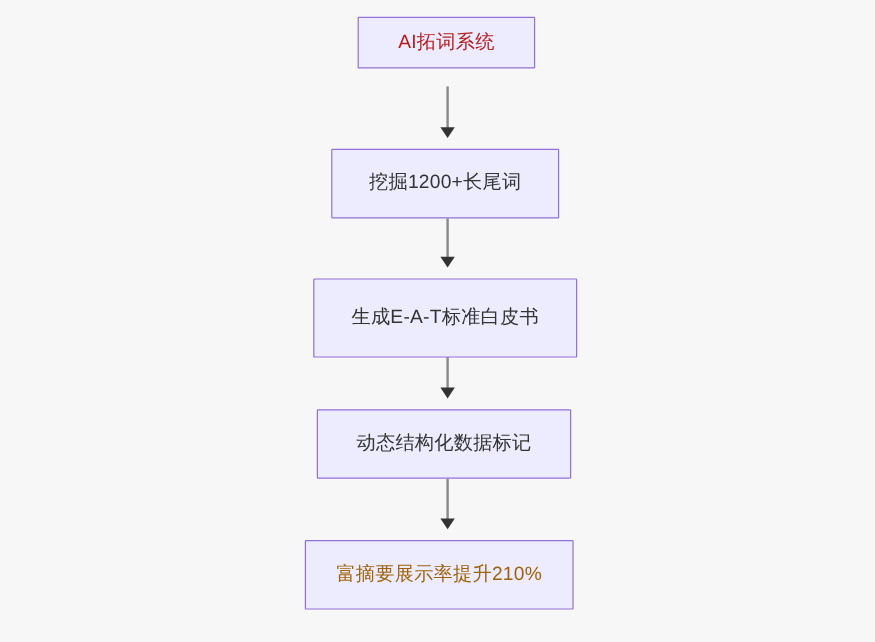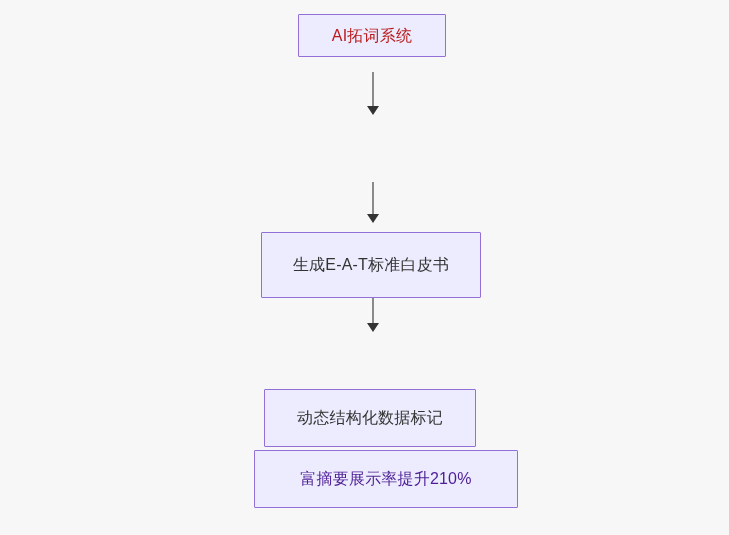--- a/index.html
+++ b/index.html
@@ -75,23 +75,26 @@
     <div class="edge-head" style="top: 33px; border-top-color: rgb(51, 51, 51);"></div>
   </div>
   <div class="edge" id="edge-3" style="left: 372px; top: 399px; width: 2px; height: 42px;">
     <div class="edge-line" style="height: 34px; background: rgb(138, 138, 138);"></div>
     <div class="edge-head" style="top: 33px; border-top-color: rgb(51, 51, 51);"></div>
   </div>
 
   <div class="node" id="node-0" style="left: 298px; top: 14px; width: 148px; height: 43px; background: rgb(236, 236, 254); border-color: rgb(147, 112, 216); color: #b91c1c;">
     <span class="node-label">AI拓词系统</span>
   </div>
+  <div class="node" id="node-1" style="left: 276px; top: 124px; width: 190px; height: 58px; background: rgb(236, 236, 254); border-color: rgb(147, 112, 216); color: rgb(51, 51, 51);">
+    <span class="node-label">挖掘1200+长尾词</span>
+  </div>
   <div class="node" id="node-2" style="left: 261px; top: 232px; width: 220px; height: 66px; background: rgb(236, 236, 254); border-color: rgb(147, 112, 216); color: rgb(51, 51, 51);">
     <span class="node-label">生成E-A-T标准白皮书</span>
   </div>
-  <div class="node" id="node-3" style="left: 264px; top: 341px; width: 212px; height: 58px; background: rgb(236, 236, 254); border-color: rgb(147, 112, 216); color: rgb(51, 51, 51); margin-top: 48px;">
+  <div class="node" id="node-3" style="left: 264px; top: 341px; width: 212px; height: 58px; background: rgb(236, 236, 254); border-color: rgb(147, 112, 216); color: rgb(51, 51, 51);">
     <span class="node-label">动态结构化数据标记</span>
   </div>
-  <div class="node" id="node-4" style="left: 254px; top: 450px; width: 264px; height: 58px; background: rgb(236, 236, 254); border-color: rgb(147, 112, 216); color: #4c1d95;">
+  <div class="node" id="node-4" style="left: 254px; top: 450px; width: 224px; height: 58px; background: rgb(236, 236, 254); border-color: rgb(147, 112, 216); color: #a16207;">
     <span class="node-label">富摘要展示率提升210%</span>
   </div>
 
 </div>
 
 </body></html>

